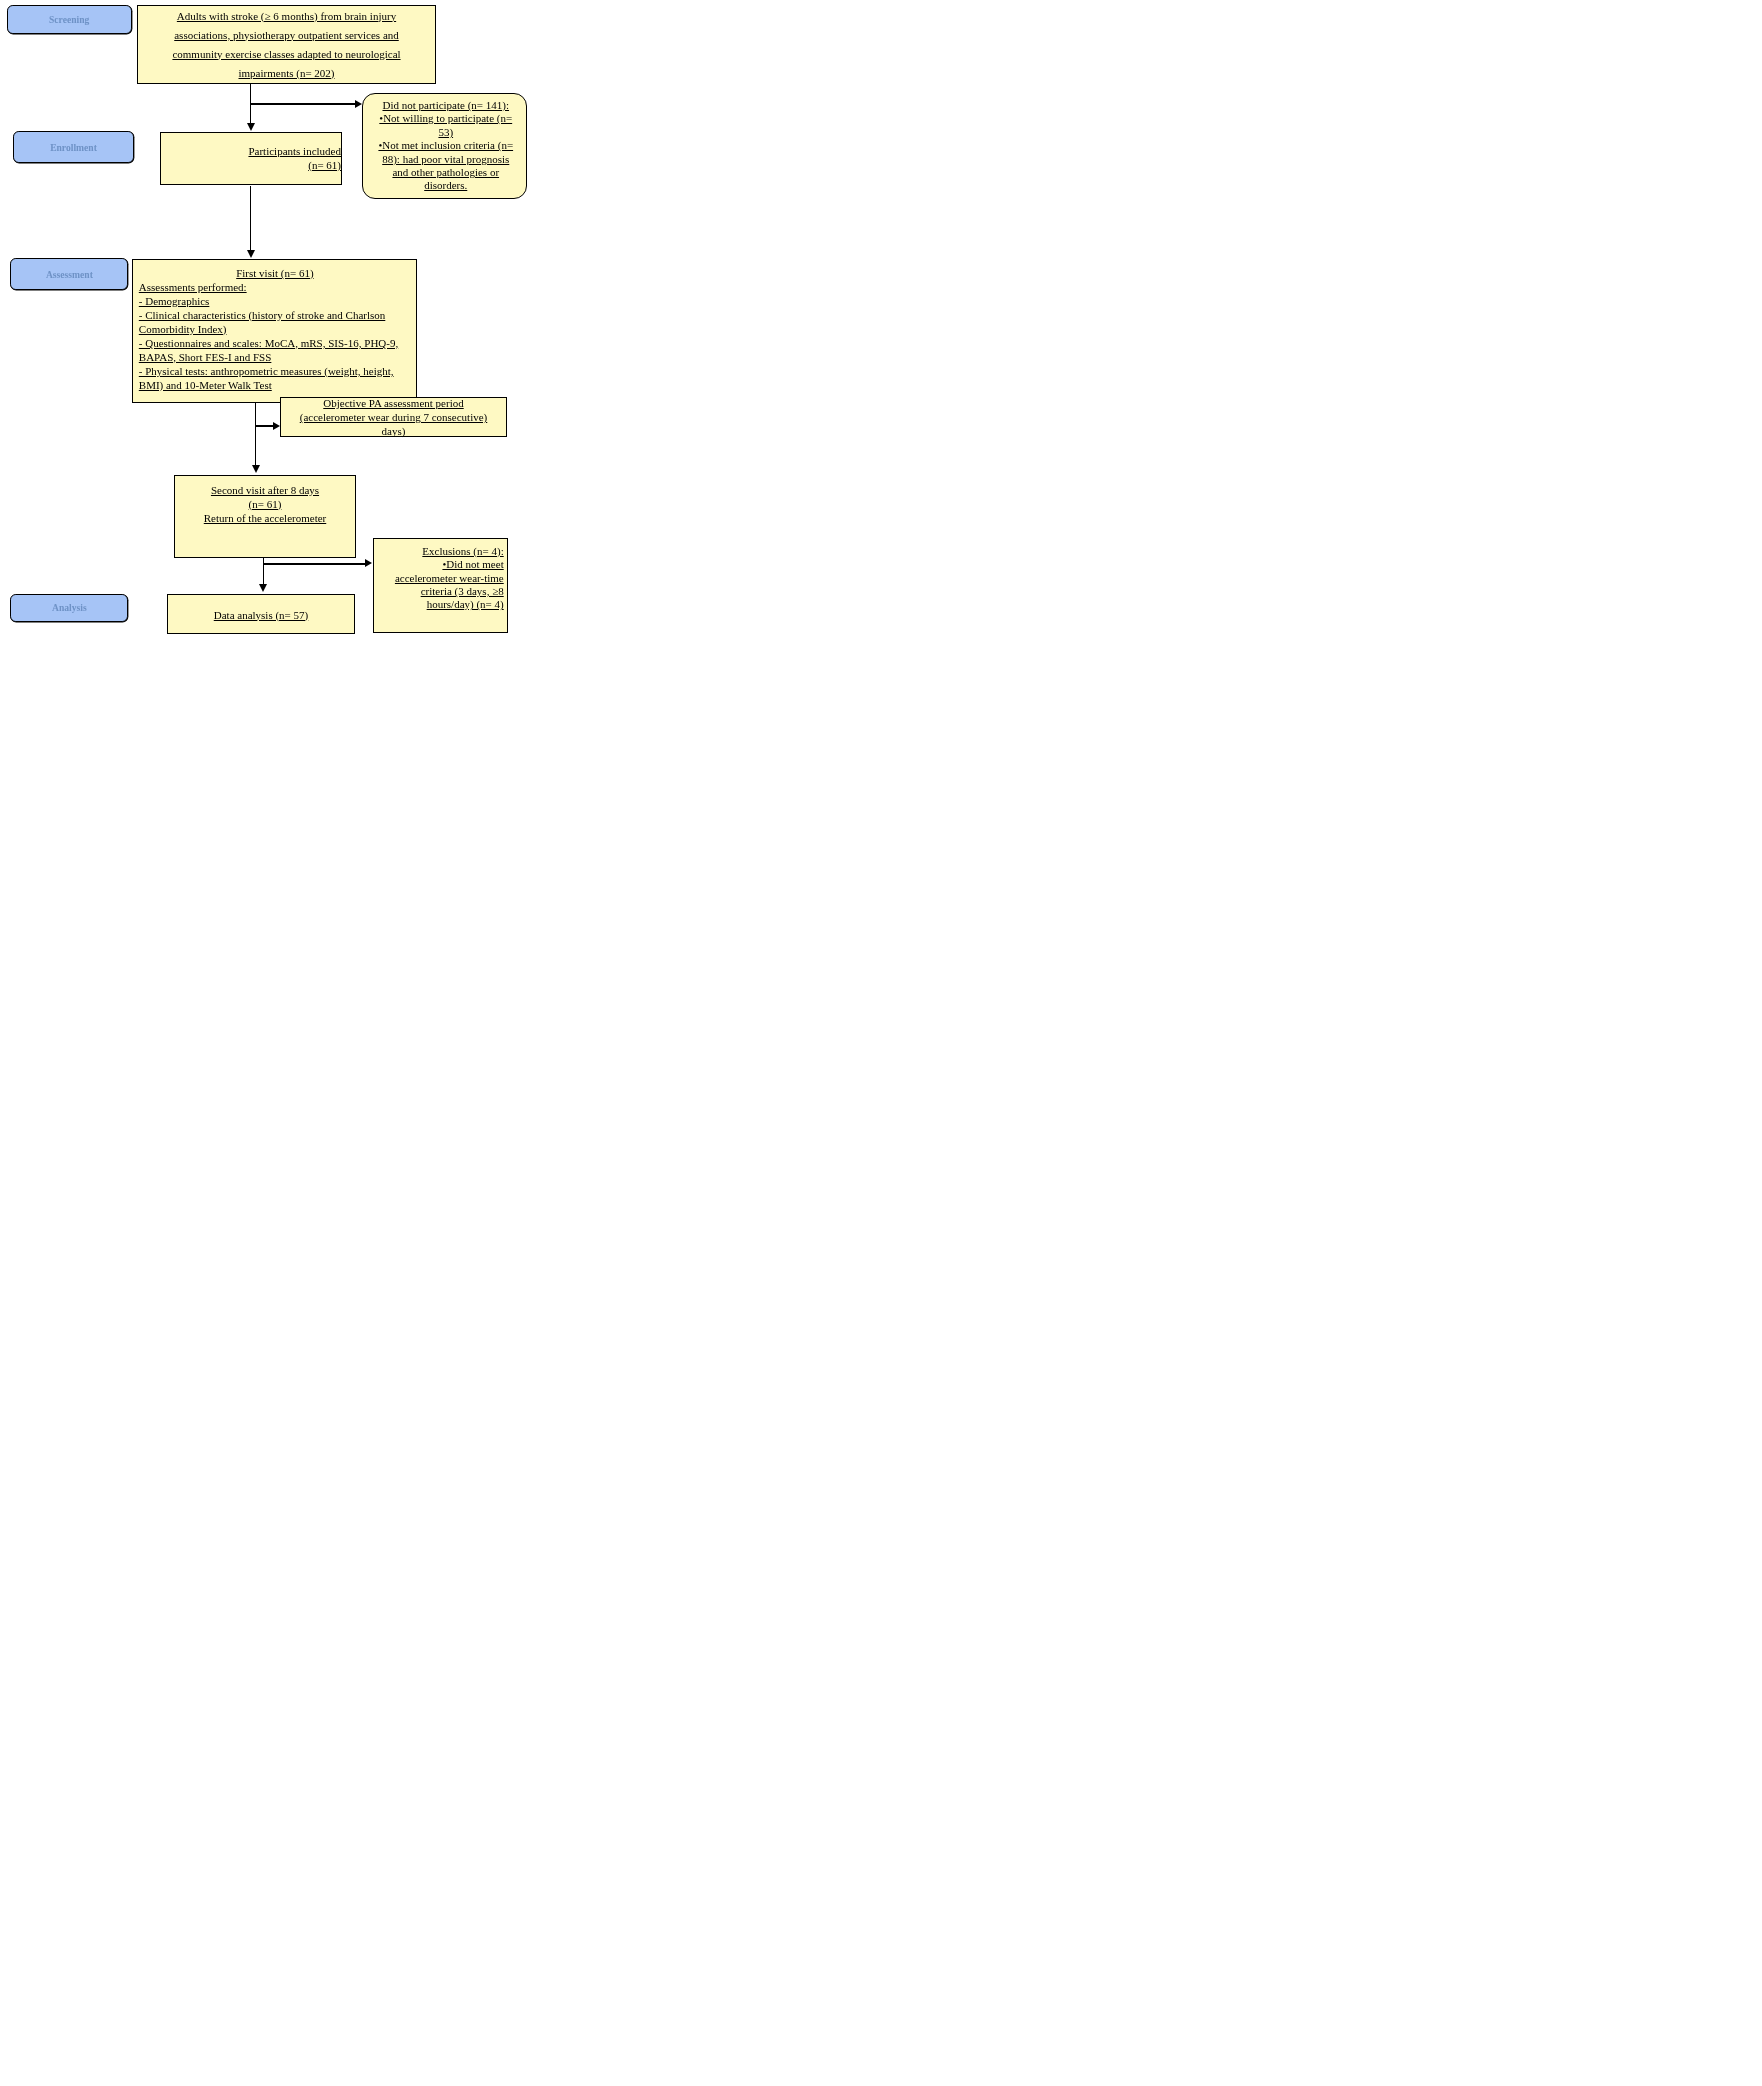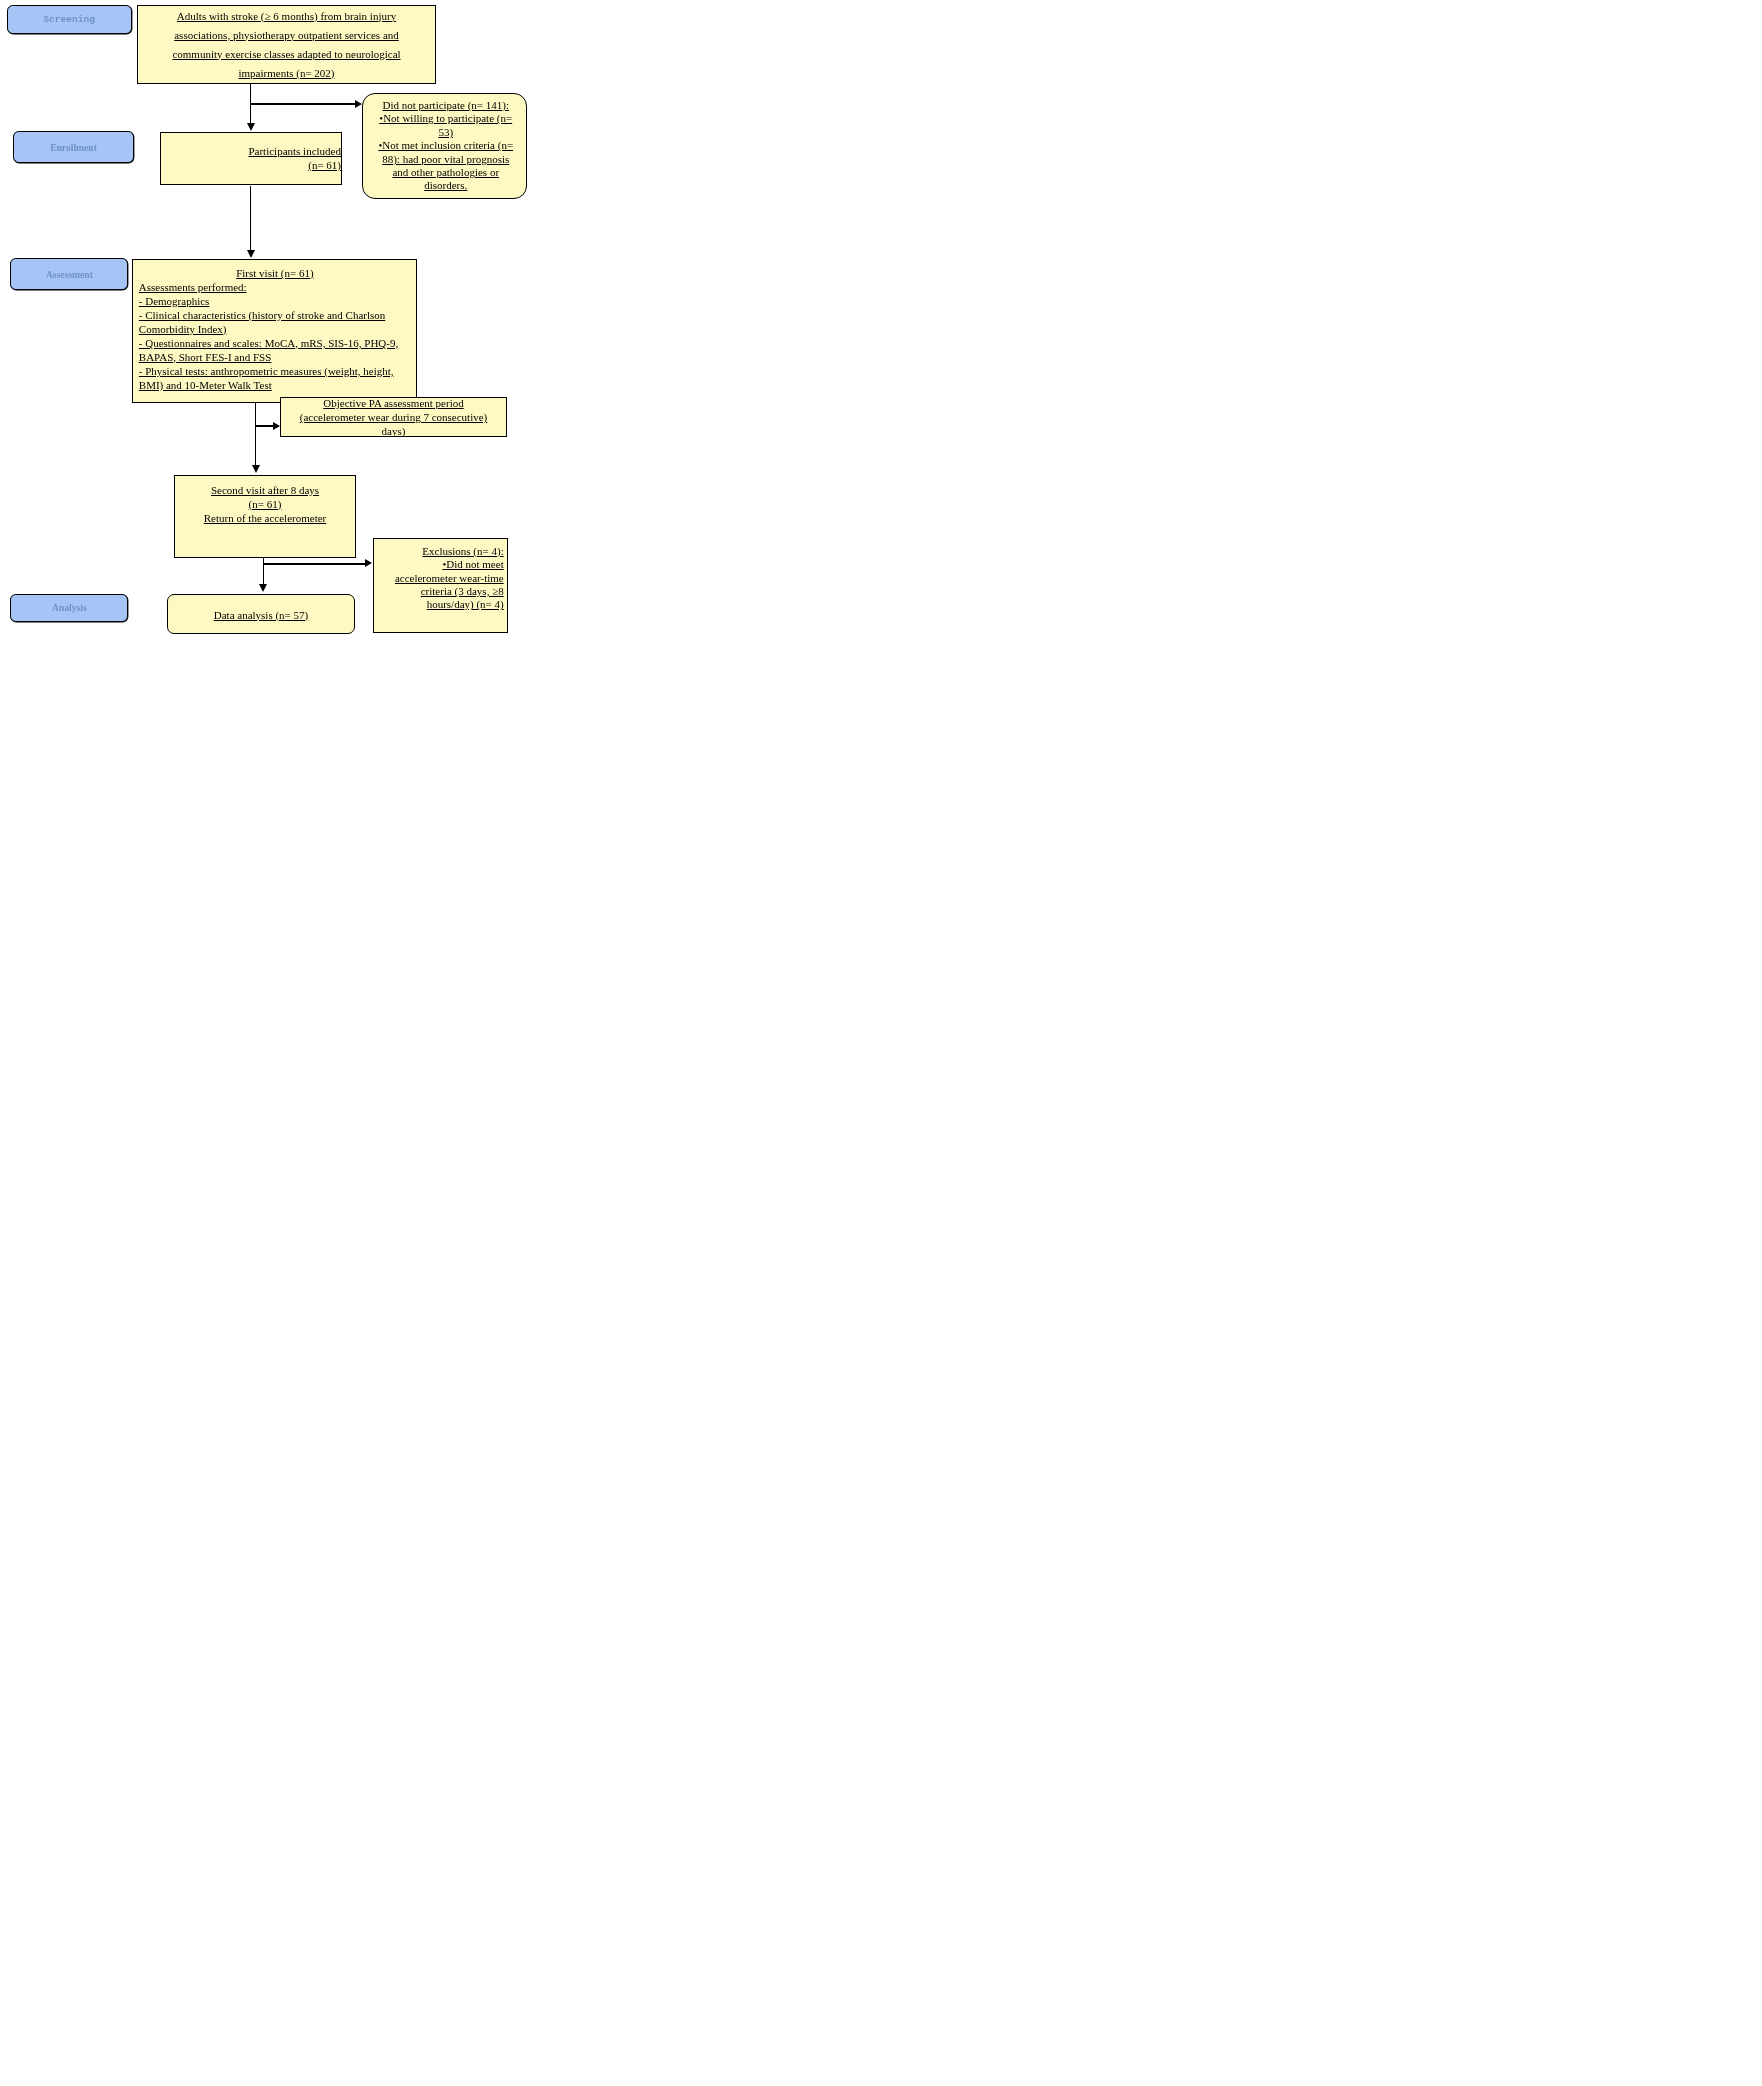--- a/index.html
+++ b/index.html
@@ -19,21 +19,21 @@
     border:1.7px solid #000000;
     border-radius:5.8px;
     display:flex;
     align-items:center;
     justify-content:center;
     font-size:9.6px;
     font-weight:bold;
     color:#6E92C6;
     box-shadow:0.4px 0.4px 0 #000;
   }
-  .s-screening {left:6.7px;  top:5.4px;   width:123px; height:27px;font-family:Liberation Mono, monospace;}
+  .s-screening {left:6.7px;  top:5.4px;   width:123px; height:27px;}
   .s-enrollment{left:13px;  top:131px;  width:119px; height:30px;}
   .s-assessment{left:10.4px;  top:258px;  width:116px; height:30px;}
   .s-analysis  {left:10.4px;  top:594px; width:116px; height:25.5px;}
 
   
   .wbox{
     position:absolute;
     background:#fef9c3;
     border:1.3px solid #000000;
     font-size:11px;
@@ -55,21 +55,21 @@
   .box-first-visit .text-line:first-child{text-align:center;}
 
   .box-pa{left:280px; top:397px; width:227px; height:40px;
     display:flex; flex-direction:column; justify-content:center; text-align:center;}
 
   .box-second-visit{left:174px; top:475px; width:182px; height:83px; padding-top:6.7px; text-align:center;}
 
   .box-exclusions{left:373px; top:538px; width:135px; height:95px; padding:5.8px 3.3px 0 5.8px; text-align:right;}
   .box-exclusions .text-line{line-height:13.4px;}
 
-  .box-data-analysis{left:167px; top:594px; width:188px; height:40px; padding-top:12.5px; text-align:center;border-radius:7px;}
+  .box-data-analysis{left:167px; top:594px; width:188px; height:40px; padding-top:12.5px; text-align:center;}
 
   
   .vline,.hline{position:absolute;background:#000000;}
   .vline{width:1.3px;}
   .hline{height:1.7px;}
   .head-down{
     position:absolute;width:0;height:0;
     border-left:4.2px solid transparent;
     border-right:4.2px solid transparent;
     border-top:8.3px solid #000000;

